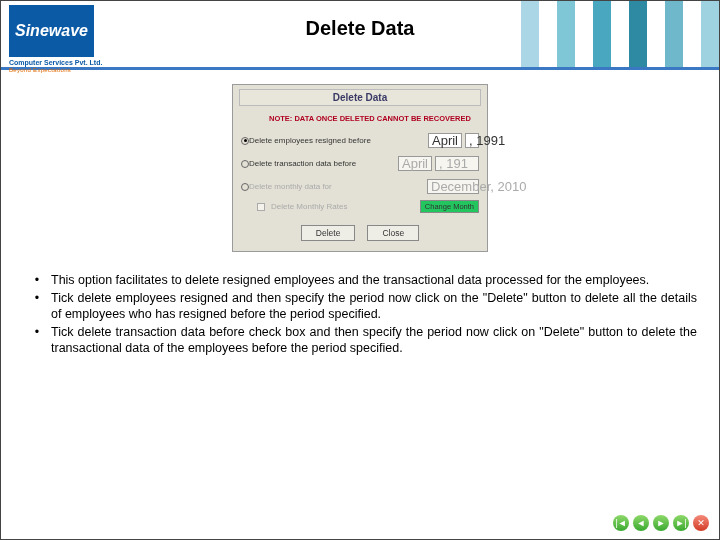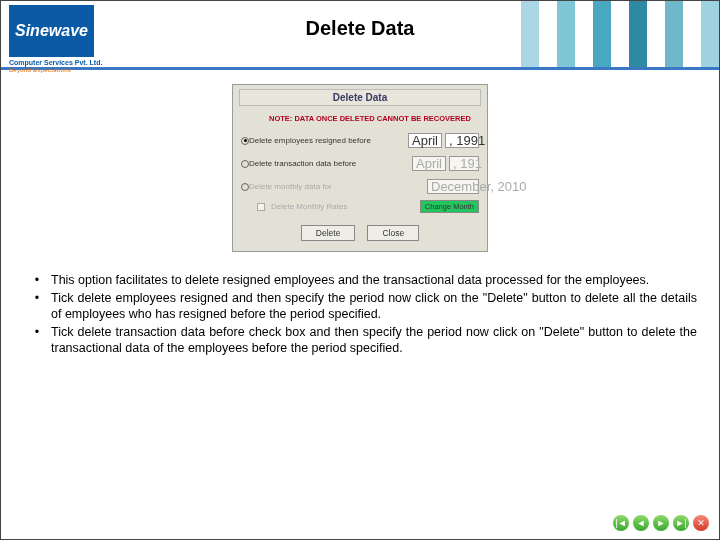--- a/index.html
+++ b/index.html
@@ -243,30 +243,30 @@
 
   <div class="dialog">
     <div class="dlg-title">Delete Data</div>
     <div class="dlg-warn">NOTE: DATA ONCE DELETED CANNOT BE RECOVERED</div>
 
     <div class="dlg-row">
       <span class="radio sel"></span>
       <span class="rlabel">Delete employees resigned before</span>
       <span class="right-col">
         <span class="field" style="width:34px">April</span>
-        <span class="field" style="width:34px">, 1991</span>
+        <span class="field" style="width:14px">, 1991</span>
       </span>
     </div>
 
     <div class="dlg-row">
       <span class="radio"></span>
       <span class="rlabel">Delete transaction data before</span>
       <span class="right-col">
         <span class="field dis" style="width:34px">April</span>
-        <span class="field dis" style="width:30px">, 191</span>
+        <span class="field dis" style="width:44px">, 191</span>
       </span>
     </div>
 
     <div class="dlg-row">
       <span class="radio"></span>
       <span class="rlabel dis">Delete monthly data  for</span>
       <span class="right-col">
         <span class="field dis" style="width:52px">December, 2010</span>
       </span>
     </div>

